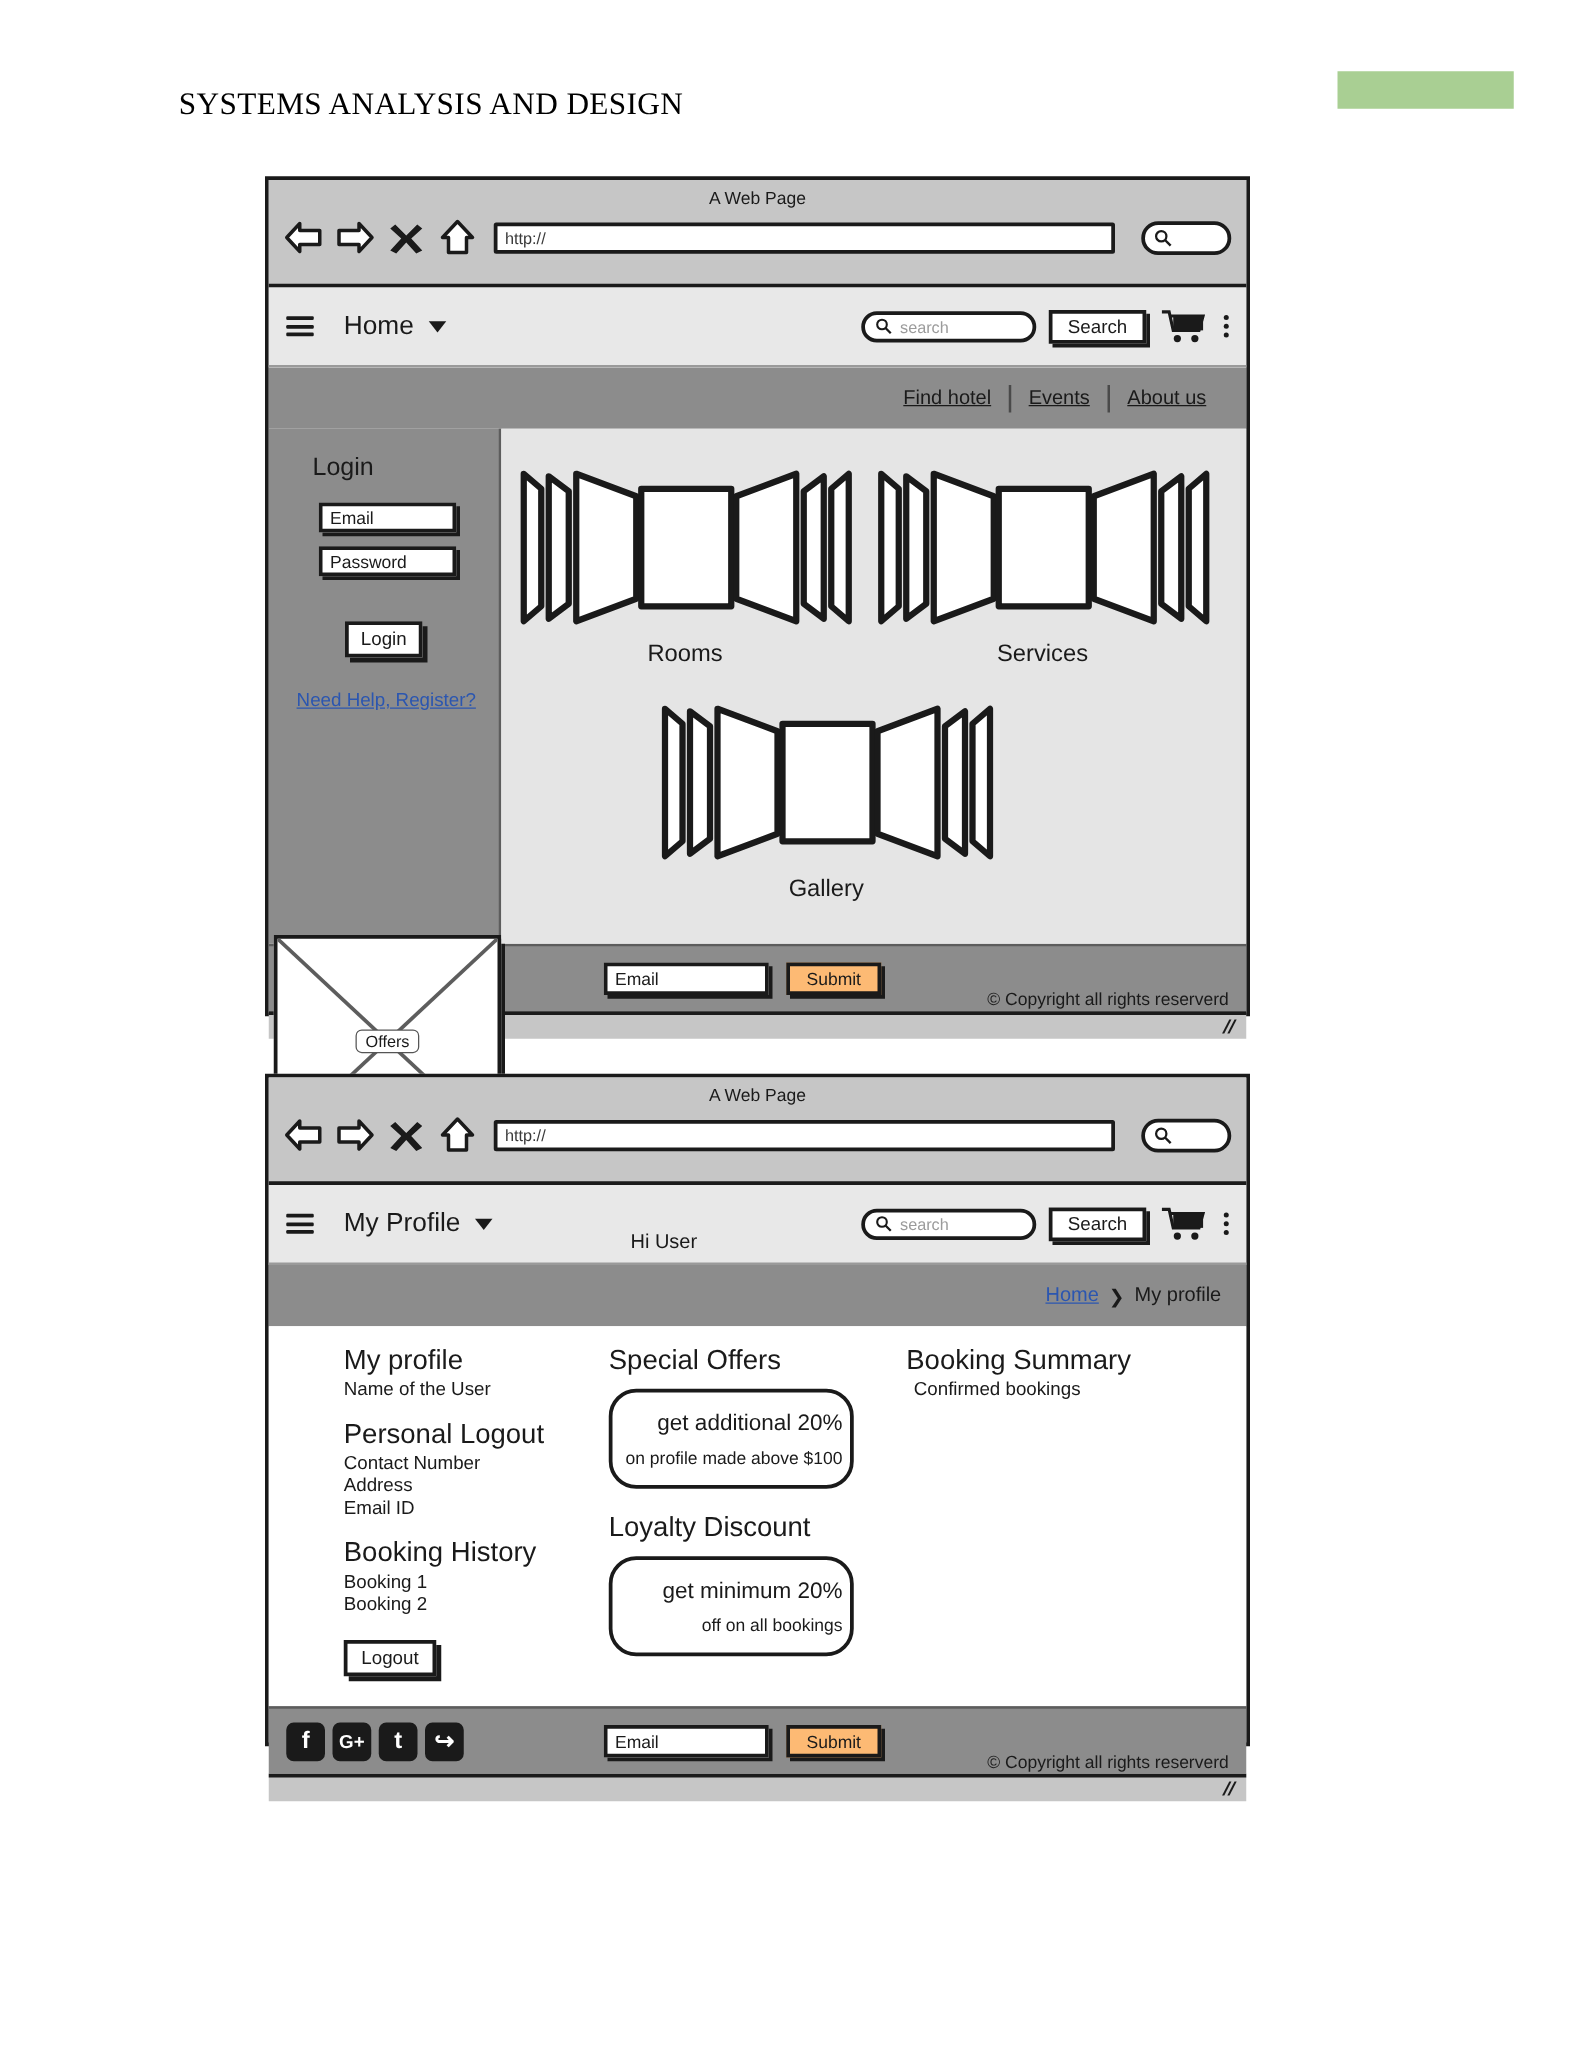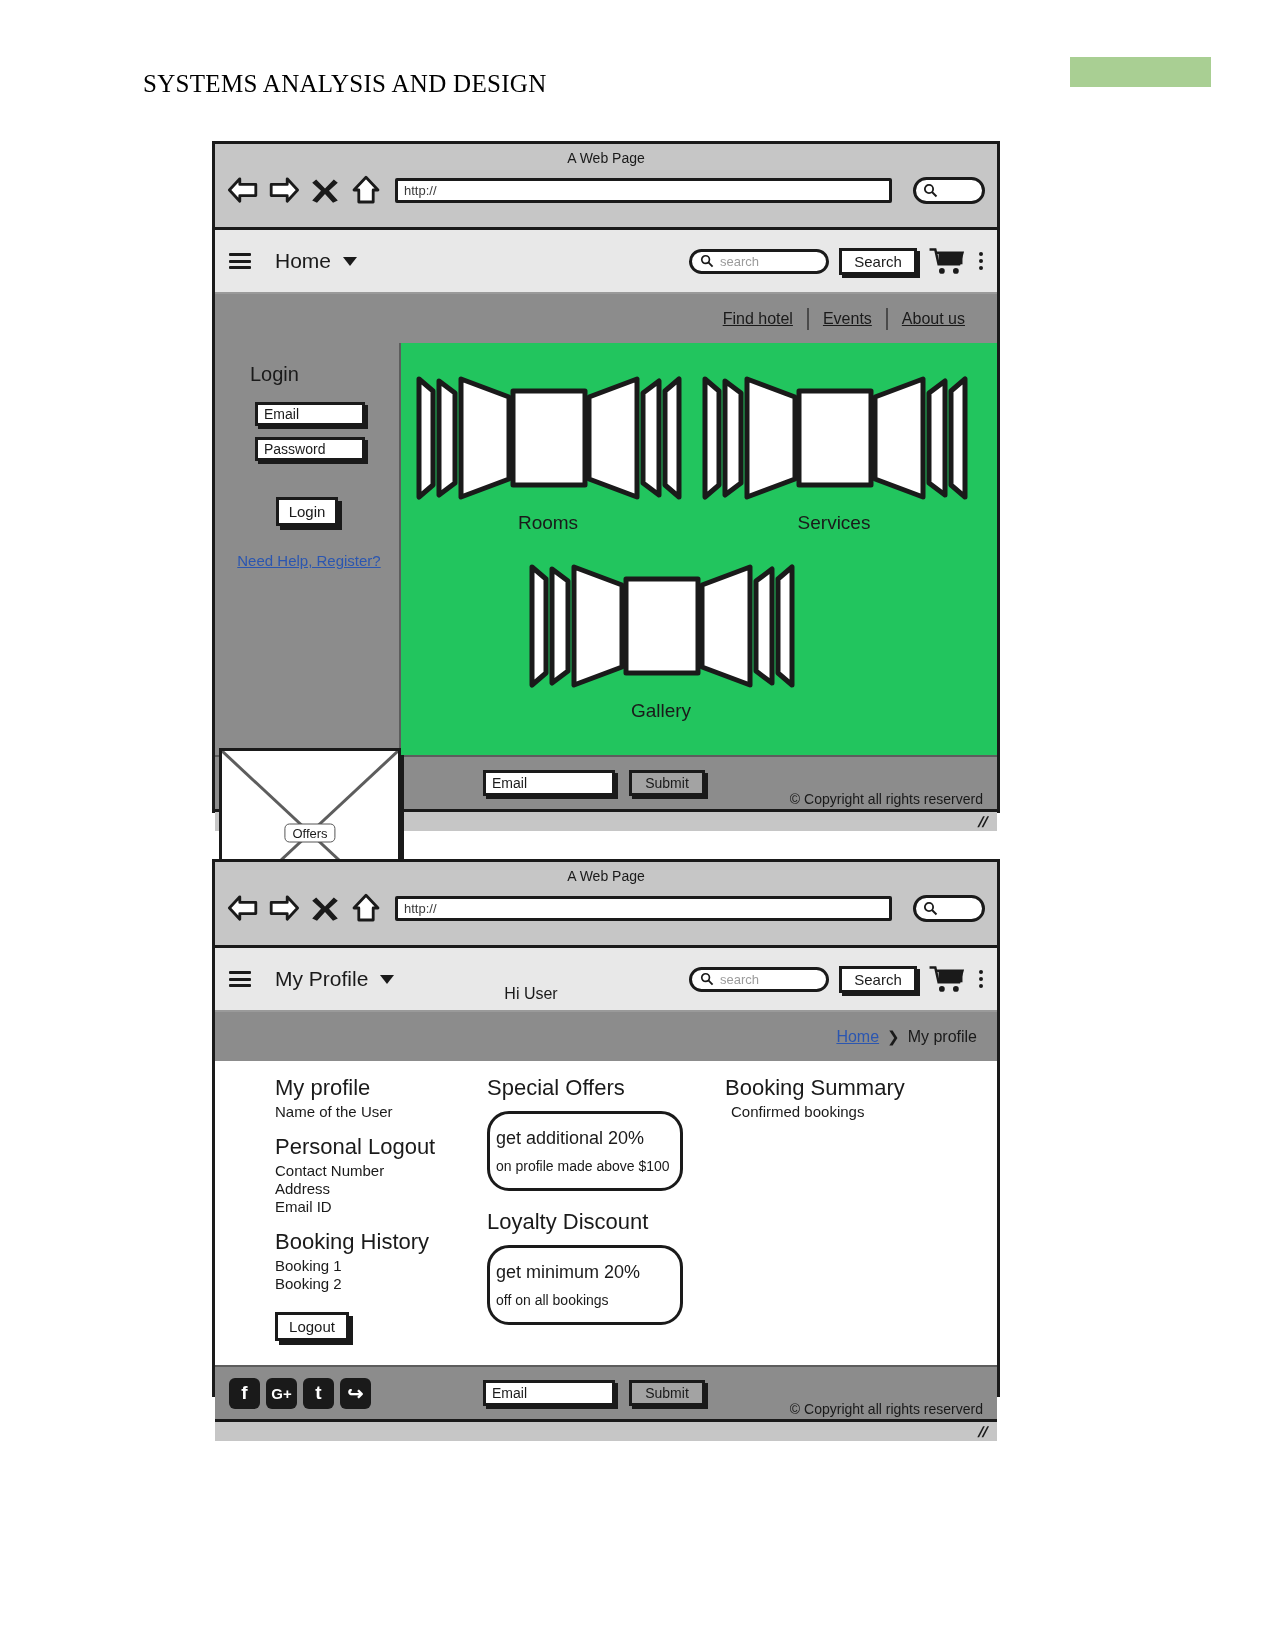--- a/index.html
+++ b/index.html
@@ -131,21 +131,21 @@
   .help-link{
     display:block;margin:26px 0 0 4px;text-align:center;
     font-size:15px;color:#2b56b0;text-decoration:underline;
   }
   .offers-box{
     position:absolute;left:4px;bottom:-163px;width:182px;height:170px;
     background:#fff;border:3px solid #1a1a1a;box-sizing:border-box;
     box-shadow:3px 3px 0 #1a1a1a;
   }
   .content1{
-    flex:1 1 auto;background:#22c55e;position:relative;
+    flex:1 1 auto;background:#e5e5e5;position:relative;
   }
   .carousel-label{
     text-align:center;font-size:19px;color:#1a1a1a;margin-top:4px;
   }
   .cw{position:absolute;}
 
   
   .footer{
     background:#8c8c8c;height:54px;display:flex;align-items:center;padding:0 14px;
     border-top:2px solid #5d5d5d;box-sizing:border-box;
@@ -154,21 +154,21 @@
   .sq{width:31px;height:31px;background:#1a1a1a;border-radius:6px;
       display:flex;align-items:center;justify-content:center;color:#fff;
       font-size:19px;font-weight:bold;font-family:"Liberation Sans",sans-serif;}
   .foot-mid{display:flex;align-items:center;gap:14px;margin-left:112px;}
   .foot-field{
     width:132px;height:26px;border:3px solid #1a1a1a;background:#fff;
     display:flex;align-items:center;padding-left:6px;font-size:14px;color:#1a1a1a;
     box-sizing:border-box;box-shadow:3px 3px 0 #1a1a1a;
   }
   .foot-btn{
-    width:76px;height:26px;border:3px solid #1a1a1a;background:#a3a3a3;
+    width:76px;height:26px;border:3px solid #1a1a1a;background:#fdba74;
     display:flex;align-items:center;justify-content:center;font-size:14px;color:#1a1a1a;
     box-sizing:border-box;box-shadow:3px 3px 0 #1a1a1a;
   }
   .copyright{margin-left:auto;font-size:14px;color:#1a1a1a;white-space:nowrap;margin-top:32px;}
 
   
   .resize-strip{
     height:22px;background:#c6c6c6;border-top:3px solid #1a1a1a;
     display:flex;align-items:center;justify-content:flex-end;padding-right:10px;
     box-sizing:border-box;
@@ -181,21 +181,21 @@
   }
   .col{box-sizing:border-box;}
   .col-a{width:272px;padding-left:60px;}
   .col-b{width:238px;}
   .col-c{width:260px;}
   .h-big{font-size:22px;color:#1a1a1a;margin:0 0 2px 0;font-weight:normal;}
   .h-big.tight{margin-top:14px;}
   .sub{font-size:15px;color:#1a1a1a;margin:0 0 1px 0;}
   .offer-card{
     border:3px solid #1a1a1a;border-radius:22px;background:#fff;
-    width:196px;padding:14px 6px;text-align:left;margin-top:10px;box-sizing:border-box;
+    width:196px;padding:14px 6px;text-align:right;margin-top:10px;box-sizing:border-box;
   }
   .offer-main{font-size:18px;color:#1a1a1a;}
   .offer-sub{font-size:14px;color:#1a1a1a;margin-top:9px;}
   .logout-btn{
     width:74px;height:29px;border:3px solid #1a1a1a;background:#fff;
     display:flex;align-items:center;justify-content:center;font-size:15px;color:#1a1a1a;
     margin-top:20px;box-shadow:4px 4px 0 #1a1a1a;box-sizing:border-box;
   }
 </style>
 </head>

